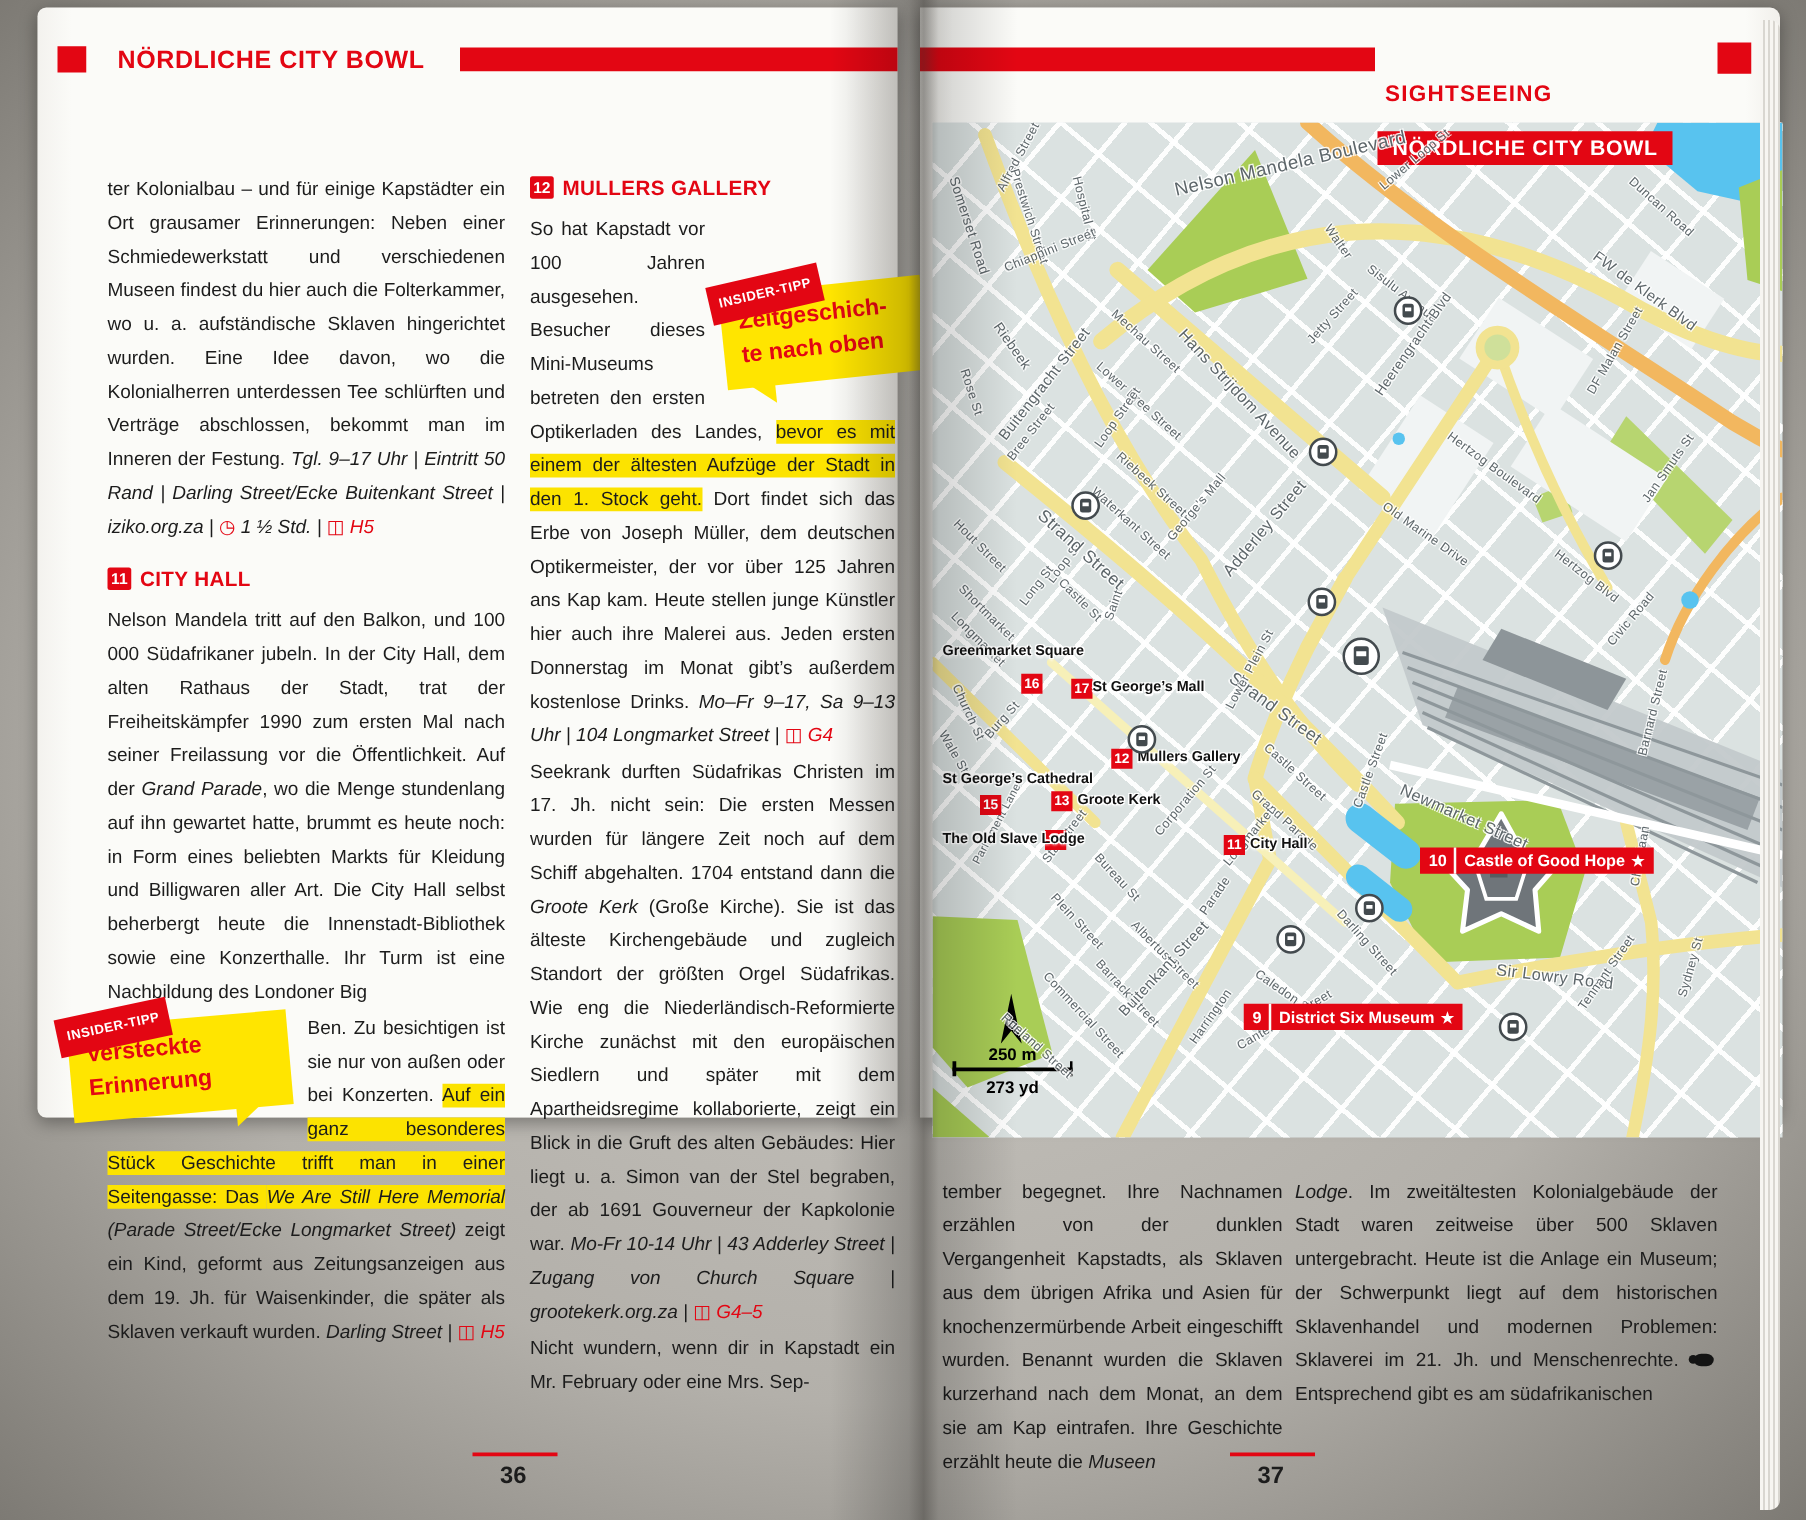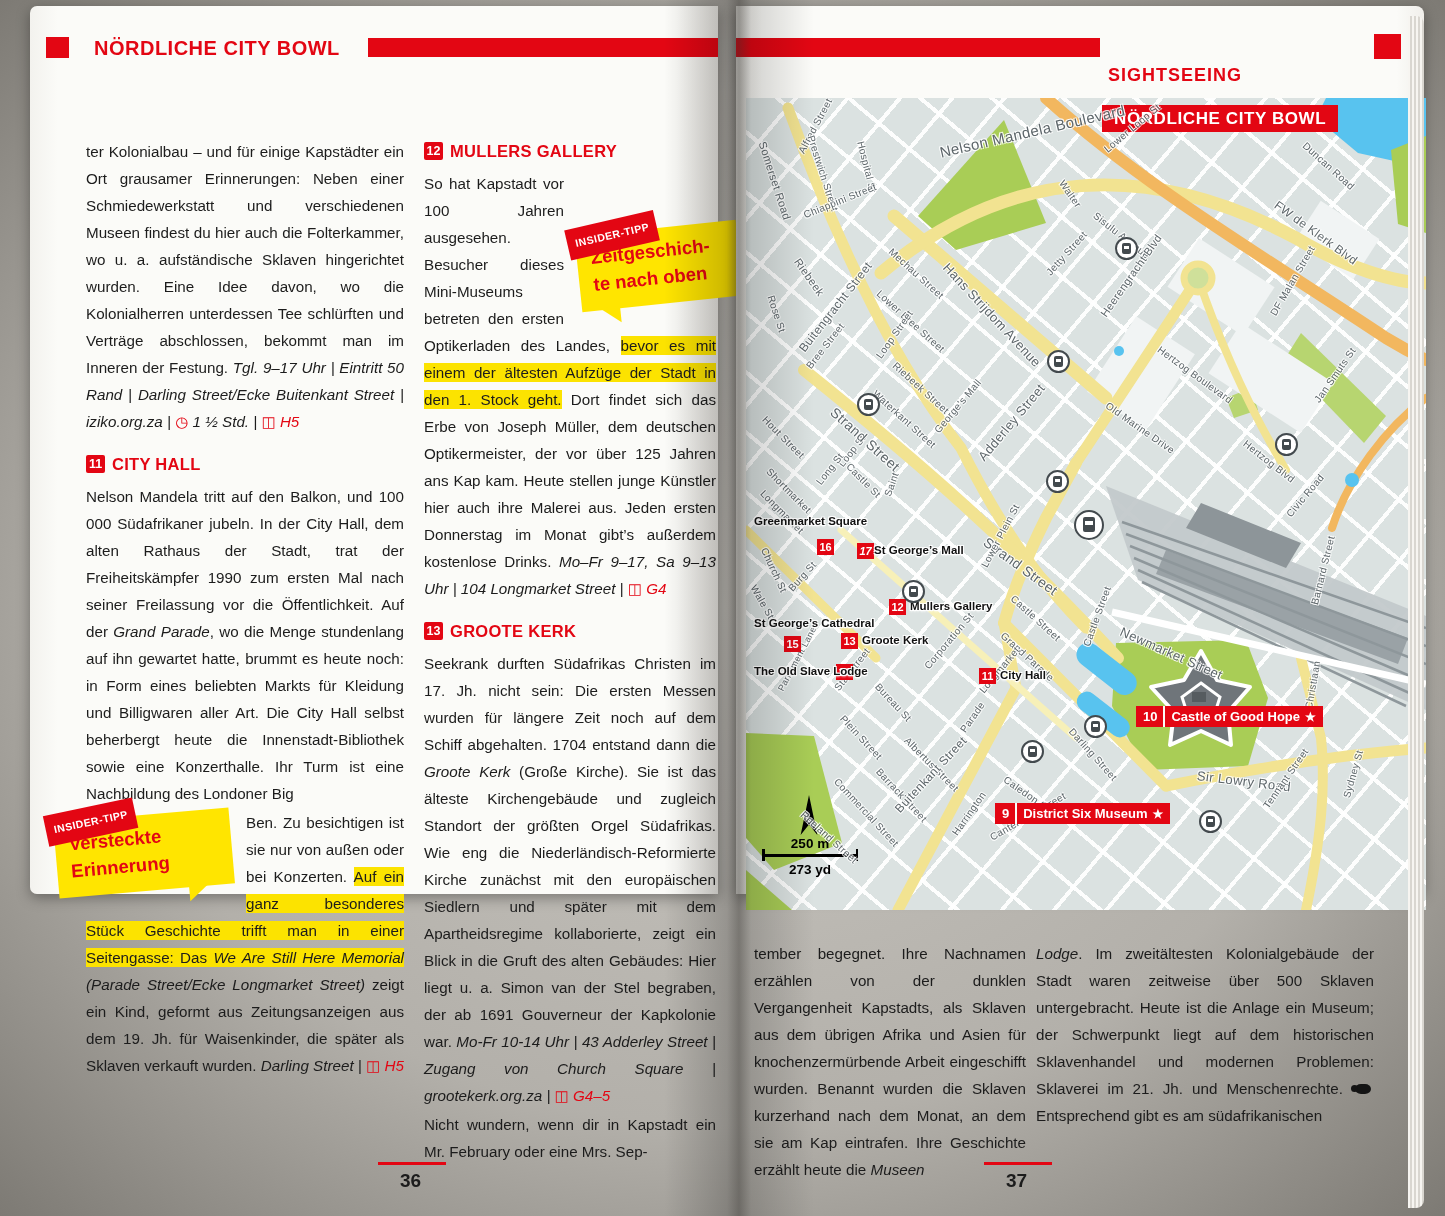--- a/index.html
+++ b/index.html
@@ -117,23 +117,20 @@
       </div>
       <div class="para">
         <span class="tip tip-right">
           <span class="tip-ribbon">INSIDER-TIPP</span>
           <span class="tip-line">Zeitgeschich-</span><br>
           <span class="tip-line">te nach oben</span>
           <span class="tip-tail-bl"></span>
         </span>
         <span><span class="seg n">So hat Kapstadt vor 100 Jahren ausgesehen. Besucher dieses Mini-Museums betreten den ersten Optikerladen des Landes, </span><span class="seg h">bevor es mit einem der ältesten Aufzüge der Stadt in den 1. Stock geht.</span><span class="seg n"> Dort findet sich das Erbe von Joseph Müller, dem deutschen Optikermeister, der vor über 125 Jahren ans Kap kam. Heute stellen junge Künstler hier auch ihre Malerei aus. Jeden ersten Donnerstag im Monat gibt’s außerdem kostenlose Drinks. </span><span class="seg i">Mo–Fr 9–17, Sa 9–13 Uhr | 104 Longmarket Street | </span><span class="ic ic-book">◫</span><span class="seg ri"> G4</span></span>
       </div>
-      <div class="sec">
-        <span class="secnum">13</span><span class="sectitle">GROOTE KERK</span>
-      </div>
       <div class="para"><span class="seg n">Seekrank durften Südafrikas Christen im 17. Jh. nicht sein: Die ersten Messen wurden für längere Zeit noch auf dem Schiff abgehalten. 1704 entstand dann die </span><span class="seg i">Groote Kerk</span><span class="seg n"> (Große Kirche). Sie ist das älteste Kirchengebäude und zugleich Standort der größten Orgel Südafrikas. Wie eng die Niederländisch-Reformierte Kirche zunächst mit den europäischen Siedlern und später mit dem Apartheidsregime kollaborierte, zeigt ein Blick in die Gruft des alten Gebäudes: Hier liegt u. a. Simon van der Stel begraben, der ab 1691 Gouverneur der Kapkolonie war. </span><span class="seg i">Mo-Fr 10-14 Uhr | 43 Adderley Street | Zugang von Church Square | grootekerk.org.za | </span><span class="ic ic-book">◫</span><span class="seg ri"> G4–5</span></div>
       <div class="para"><span class="seg n">Nicht wundern, wenn dir in Kapstadt ein Mr. February oder eine Mrs. Sep-</span></div>
     </div>
 
     <div class="pagerule" style="left:348px;top:1156px;"></div>
     <div class="pagenum" style="left:370px;top:1164px;">36</div>
   </div>
 
   <div class="page" id="page-right">
     <div class="hdr-bar" style="left:0;top:32px;width:364px;"></div>
@@ -281,34 +278,34 @@
         <div class="street" style="left: 242px; top: 735px; font-size: 10px; transform: rotate(-30deg);">Canterbury Street</div>
         <div class="street" style="left: 378px; top: 526px; font-size: 13px; transform: rotate(24deg);">Newmarket Street</div>
         <div class="street" style="left: 563px; top: 505px; font-size: 10px; transform: rotate(-76deg);">Barnard Street</div>
         <div class="street" style="left: 557px; top: 610px; font-size: 10px; transform: rotate(-80deg);">Christiaan</div>
         <div class="street" style="left: 452px; top: 670px; font-size: 13px; transform: rotate(7deg);">Sir Lowry Road</div>
         <div class="street" style="left: 515px; top: 706px; font-size: 10px; transform: rotate(-55deg);">Tennant Street</div>
         <div class="street" style="left: 595px; top: 698px; font-size: 10px; transform: rotate(-74deg);">Sydney St</div>
         <div class="street" style="left: 335px; top: 546px; font-size: 10px; transform: rotate(-70deg);">Castle Street</div>
         <div class="street" style="left: 329px; top: 628px; font-size: 10px; transform: rotate(48deg);">Darling Street</div>
         <div class="mrk" style="left: 71px; top: 441px;">16</div>
-        <div class="mrk" style="left: 111px; top: 445px; font-style: italic;">17</div>
+        <div class="mrk" style="left: 111px; top: 445px;">17</div>
         <div class="mrk" style="left: 143px; top: 501px;">12</div>
         <div class="mrk" style="left: 38px; top: 538px;">15</div>
         <div class="mrk" style="left: 95px; top: 535px;">13</div>
         <div class="mrk" style="left: 90px; top: 566px;">14</div>
         <div class="mrk" style="left: 233px; top: 570px;">11</div>
         <div class="poilabel" style="left: 8px; top: 417px;">Greenmarket Square</div>
         <div class="poilabel" style="left: 128px; top: 446px;">St George’s Mall</div>
         <div class="poilabel" style="left: 164px; top: 502px;">Mullers Gallery</div>
         <div class="poilabel" style="left: 8px; top: 519px;">St George’s Cathedral</div>
         <div class="poilabel" style="left: 116px; top: 536px;">Groote Kerk</div>
         <div class="poilabel" style="left: 8px; top: 567px;">The Old Slave Lodge</div>
         <div class="poilabel" style="left: 254px; top: 571px;">City Hall</div>
-        <div class="banner" style="left: 390px; top: 608px;"><span class="bnum">10</span><span>Castle of Good Hope</span><span class="star">★</span></div>
+        <div class="banner" style="left: 390px; top: 580px;"><span class="bnum">10</span><span>Castle of Good Hope</span><span class="star">★</span></div>
         <div class="banner" style="left: 225px; top: 705px; margin-left: 24px;"><span class="bnum">9</span><span>District Six Museum</span><span class="star">★</span></div>
         <div class="transit" style="left: 301px; top: 252px;"></div>
         <div class="transit" style="left: 111px; top: 295px;"></div>
         <div class="transit" style="left: 156px; top: 482px;"></div>
         <div class="transit" style="left: 275px; top: 642px;"></div>
         <div class="transit" style="left: 338px; top: 617px;"></div>
         <div class="transit" style="left: 453px; top: 712px;"></div>
         <div class="transit" style="left: 369px; top: 139px;"></div>
         <div class="transit" style="left: 529px; top: 335px;"></div>
         <div class="transit" style="left: 300px; top: 372px;"></div>

